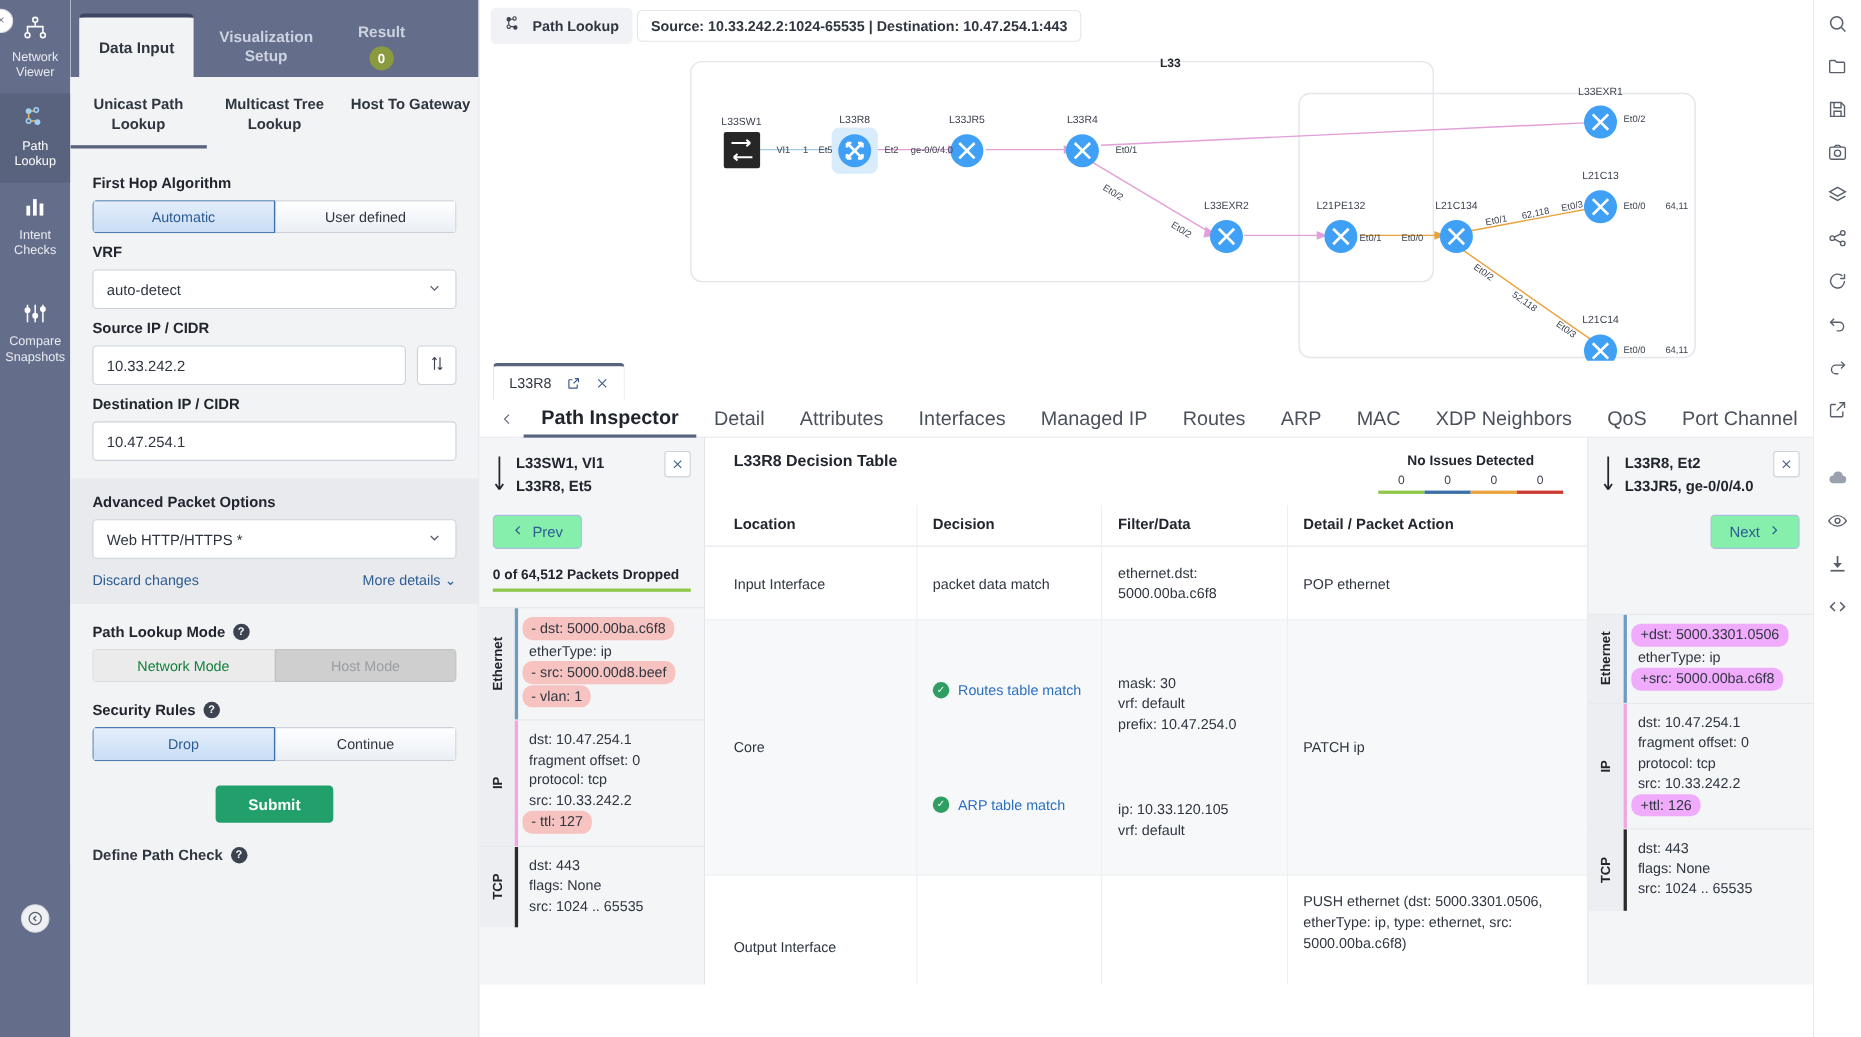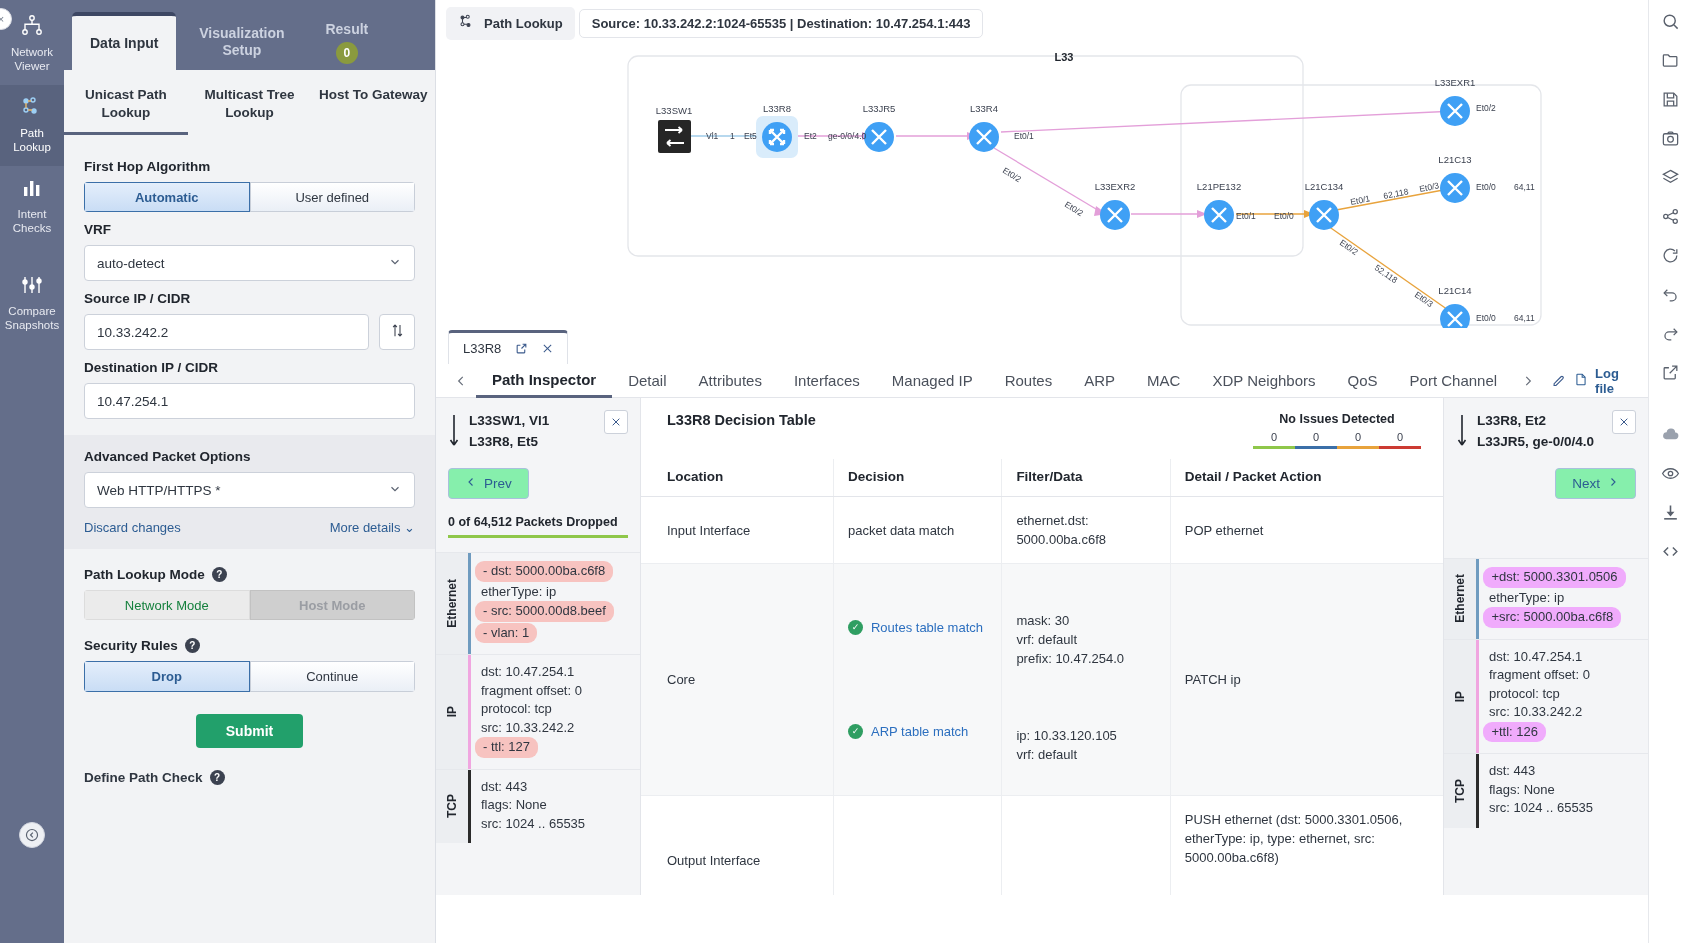--- a/index.html
+++ b/index.html
@@ -65,21 +65,21 @@
   .subtab.active { border-bottom:3px solid #5a6party; border-bottom-color:#59637e; }
 
   .form { padding:14px 20px 0; background:#f2f3f5; }
   .field-label { font-weight:bold; font-size:13.5px; margin:10px 0 8px; color:#21262e; display:flex; align-items:center; gap:7px;}
   .seg { display:flex; border-radius:4px; overflow:hidden; height:30px; }
   .seg .opt {
     flex:1; display:flex; align-items:center; justify-content:center;
     font-size:13px; cursor:pointer;
     background:linear-gradient(#ffffff,#eaeff6); border:1px solid #c8ced8; color:#2f3640;
   }
-  .seg .opt.sel { background:linear-gradient(#e4eefb,#c9ddf5); border:1px solid #3b6fa8; color:#2c5c92; font-weight:bold; }
+  .seg .opt.sel { background:linear-gradient(#e4eefb,#c9ddf5); border:1px solid #3b6fa8; color:#2c5c92; font-weight:normal; }
   .seg .opt.dis { background:#ebebeb; color:#15803d; border:1px solid #dcdcdc; }
   .seg .opt.dis.sel { background:#cfcfcf; color:#9a9da3; border:1px solid #c2c2c2; }
 
   .select, .input {
     width:100%; height:36px; background:#fff; border:1px solid #ccd1da; border-radius:4px;
     padding:0 12px; font-size:13.5px; color:#2f3640; display:flex; align-items:center;
     justify-content:space-between; font-family:"Liberation Sans", sans-serif;
   }
   .row-swap { display:flex; gap:10px; align-items:center; }
   .row-swap .input { flex:1; }
@@ -121,21 +121,21 @@
     border-radius:4px 4px 0 0; height:34px; display:flex; align-items:center; gap:14px;
     padding:0 14px; font-size:13px; cursor:pointer;
   }
   .devtab .ic { color:#3b5a8c; cursor:pointer; display:flex; }
 
   .navtabs {
     display:flex; align-items:center; height:34px; border-bottom:1px solid #e3e5ea;
     background:#fff; padding:0 10px; gap:0; position:relative;
   }
   .navtab {
-    padding:0 16px; height:34px; display:flex; align-items:center; font-size:15px;
+    padding:0 16px; height:34px; display:flex; align-items:center; font-size:18px;
     color:#4b515c; cursor:pointer; white-space:nowrap;
   }
   .navtab.active { color:#21262e; font-weight:bold; border-bottom:3px solid #59637e; }
   .nav-arrow { padding:0 8px; color:#5a6party; color:#5b6people; color:#666d79; cursor:pointer; display:flex; align-items:center;}
   .logfile { margin-left:auto; display:flex; align-items:center; gap:7px; color:#2c5c92; font-weight:bold; font-size:13px; cursor:pointer; padding-right:8px;}
 
   
   .content { display:flex; height:497px; }
   .sidepanel { width:205px; flex:0 0 205px; background:#f4f5f7; border-right:1px solid #e3e5ea; position:relative; }
   .sidepanel.right { border-right:none; border-left:1px solid #e3e5ea; flex:0 0 205px; width:205px;}

